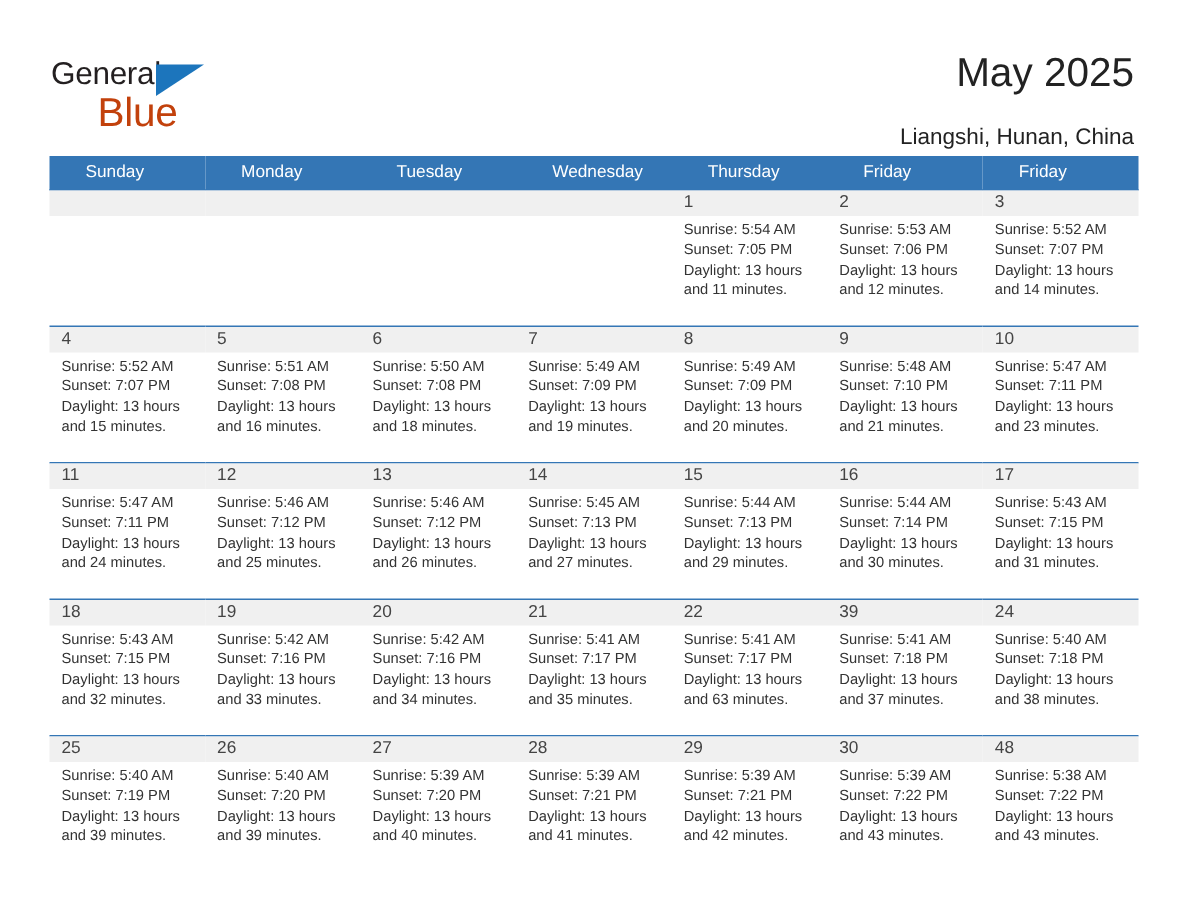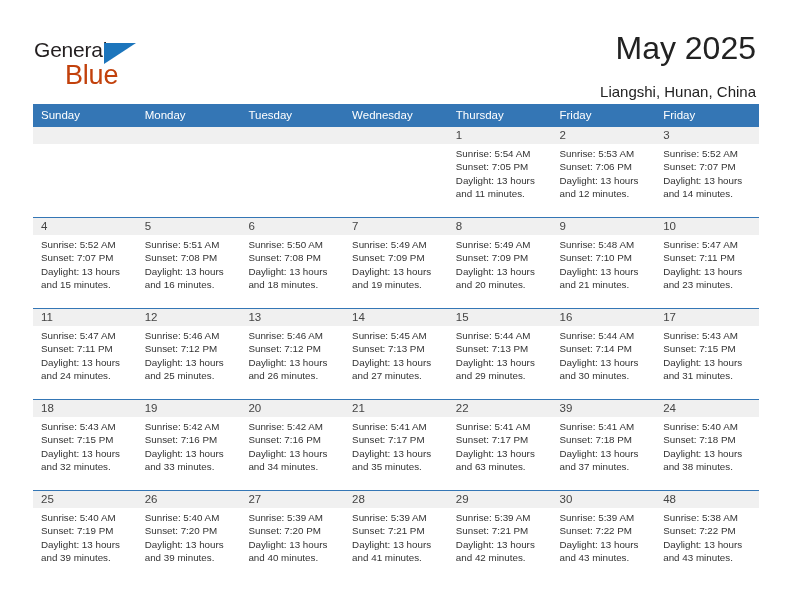--- a/index.html
+++ b/index.html
@@ -63,21 +63,21 @@
     color: #c2410c;
     font-family: "Liberation Sans", sans-serif;
   }
   .title-block {
     position: absolute;
     right: 36px;
     top: 32px;
     text-align: right;
   }
   .cal-title {
-    font-size: 32px;
+    font-size: 27px;
     color: #222222;
     line-height: 32px;
     font-weight: normal;
     font-family: "Liberation Sans", sans-serif;
   }
   .cal-subtitle {
     font-size: 15px;
     color: #222222;
     line-height: 20px;
     margin-top: 18px;
@@ -92,21 +92,21 @@
     width: 726px;
     border-collapse: collapse;
     table-layout: fixed;
   }
   .calendar th {
     background: #3476b5;
     color: #ffffff;
     font-size: 11.5px;
     font-weight: normal;
     text-align: left;
-    padding: 5px 0 5px 8px;
+    padding: 5px 0 5px 24px;
     height: 12px;
     font-family: "Liberation Sans", sans-serif;
   }
   .calendar td {
     width: 103.7px;
     height: 90px;
     vertical-align: top;
     padding: 0;
     border-top: 1px solid #3476b5;
     background: #ffffff;

